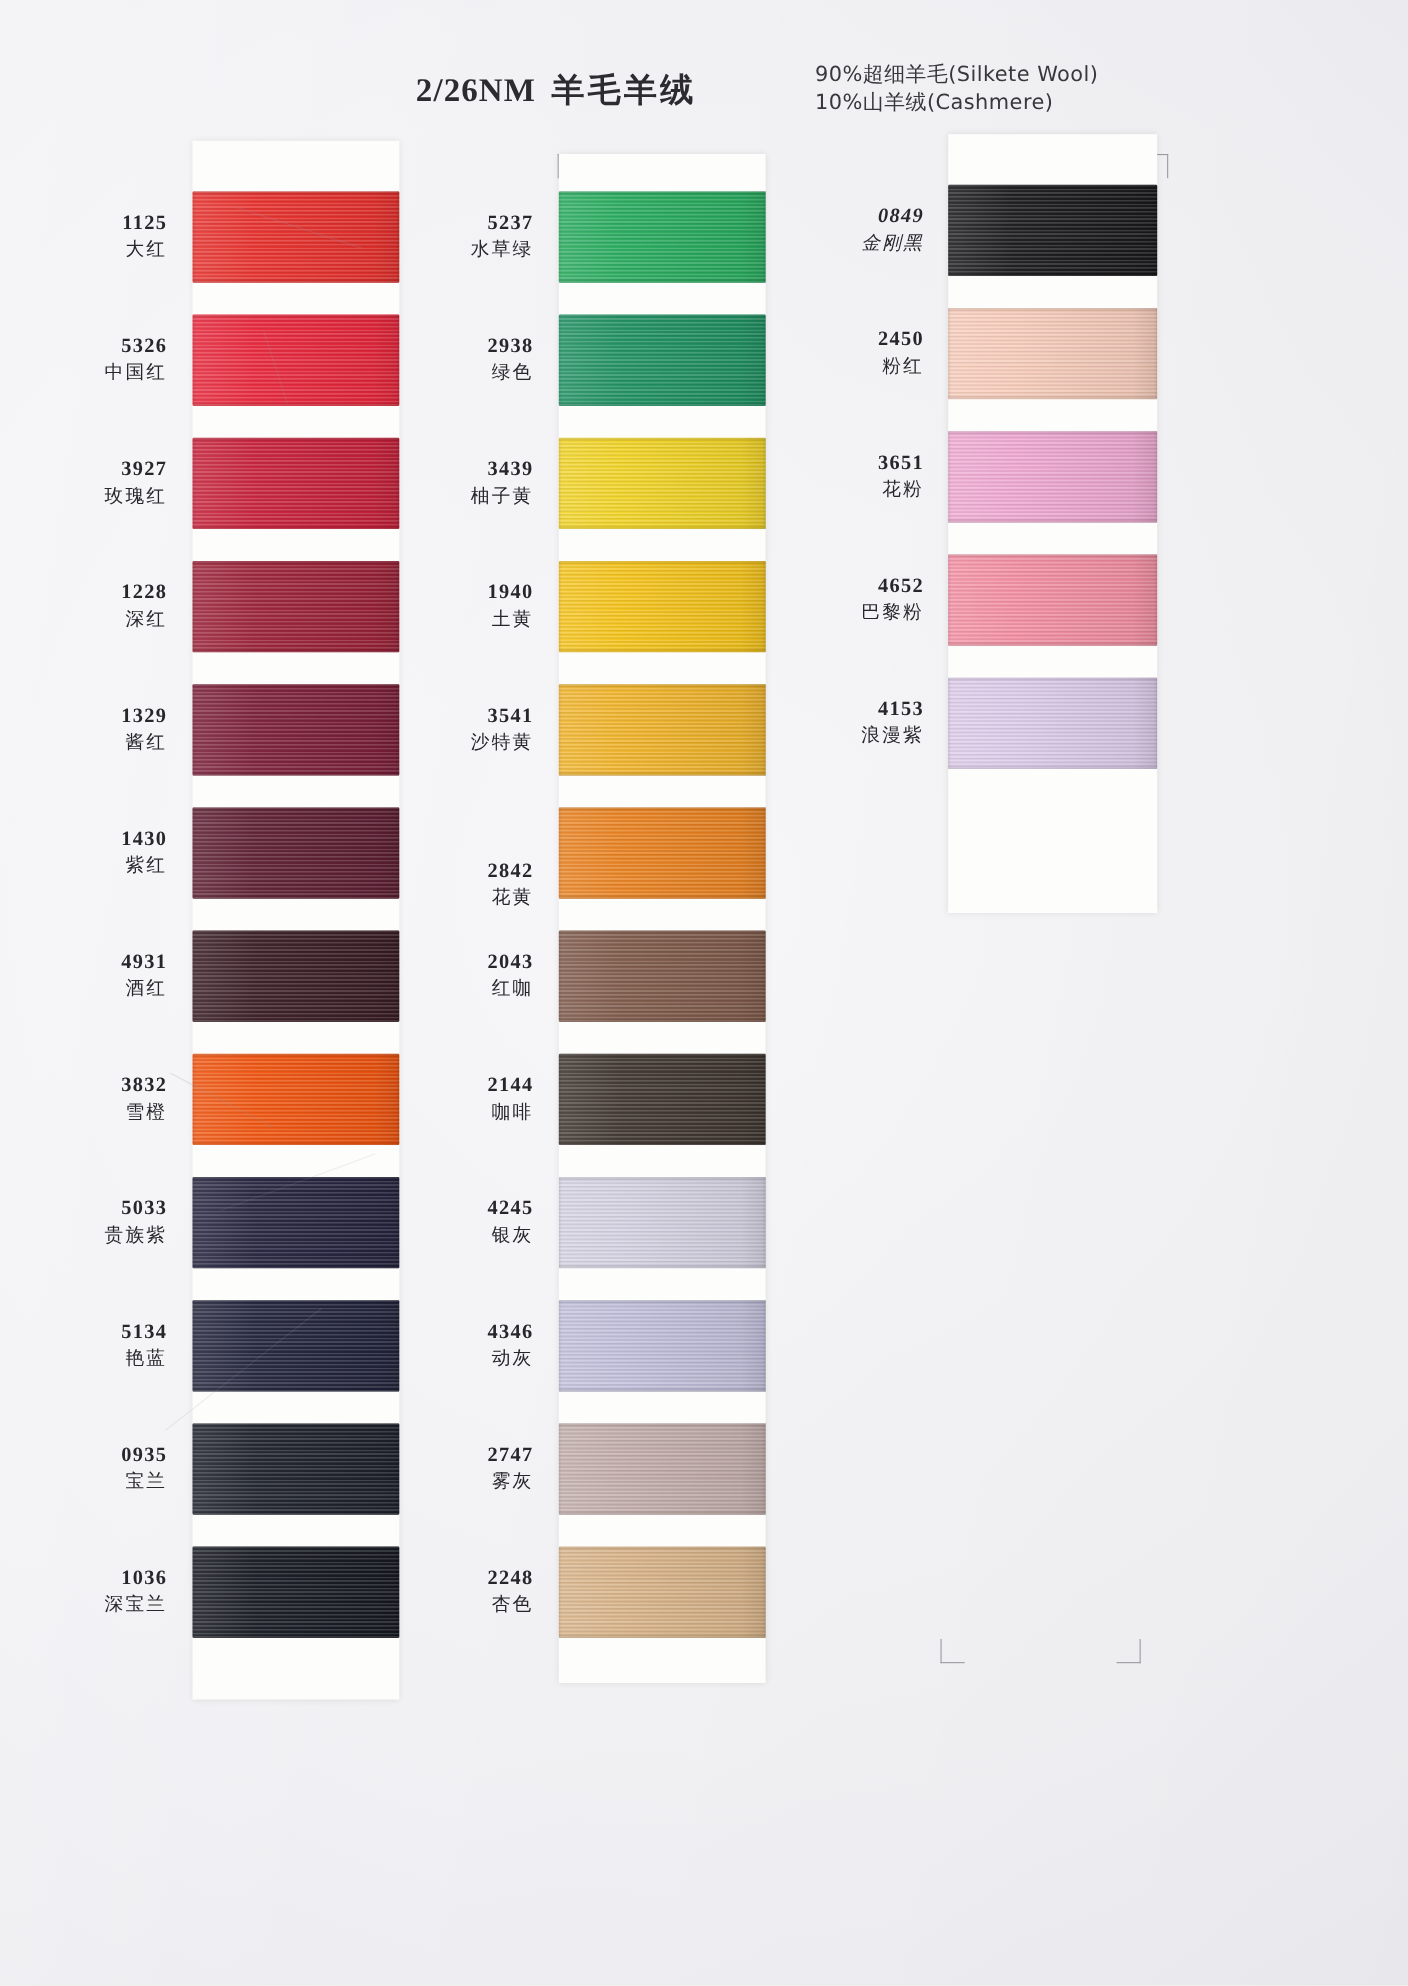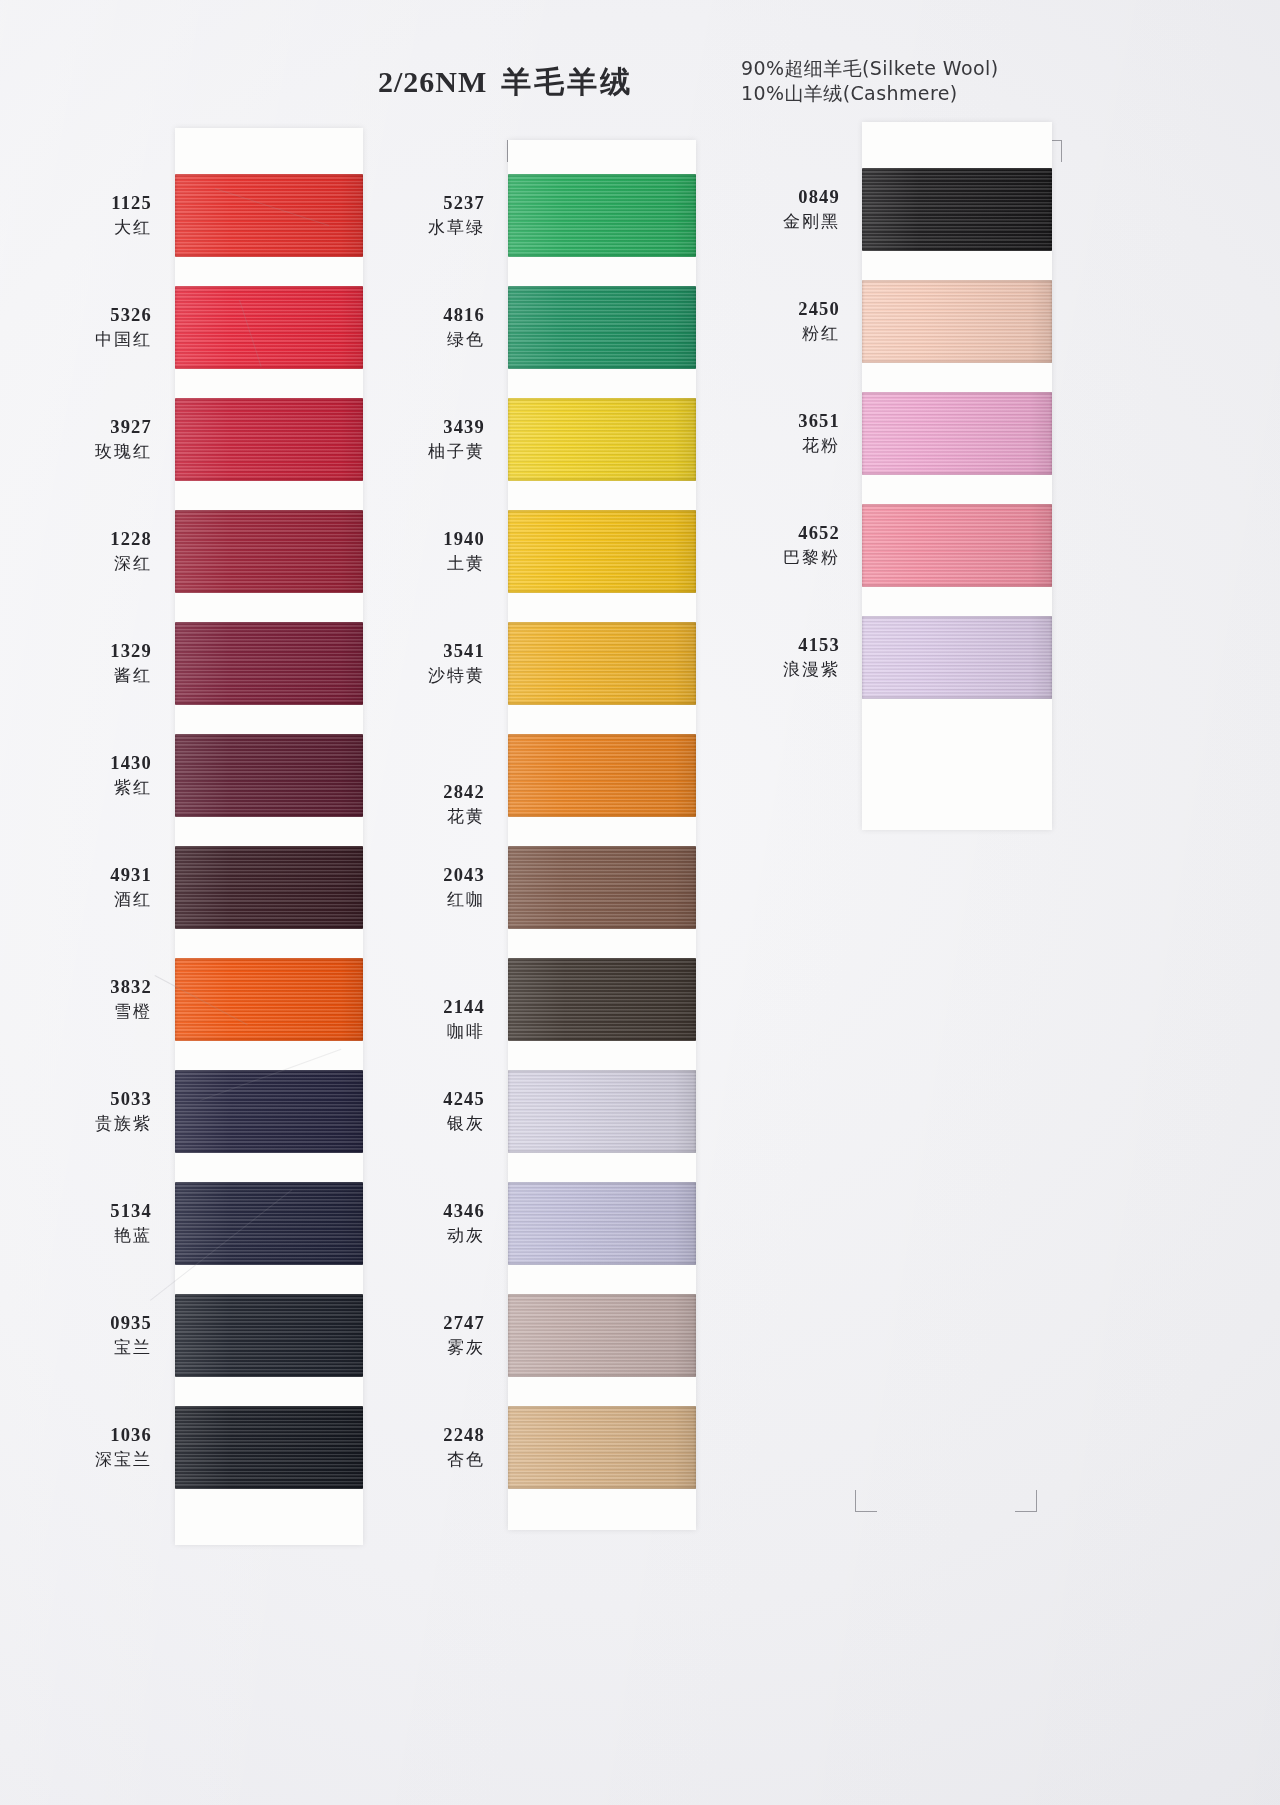--- a/index.html
+++ b/index.html
@@ -286,21 +286,21 @@
       <div class="label right" style="top: 191.5px; left: 335px; width: 150px;">
         <span class="code">5237</span>
         <span class="name">水草绿</span>
       </div>
       <div class="swatch" style="left: 508px; top: 286px; width: 188px; height: 83px; background: rgb(31, 145, 98);">
         <div class="fibres"></div>
         <div class="sheen"></div>
         <div class="edge"></div>
       </div>
       <div class="label right" style="top: 303.5px; left: 335px; width: 150px;">
-        <span class="code">4816</span>
+        <span class="code">2938</span>
         <span class="name">绿色</span>
       </div>
       <div class="swatch" style="left: 508px; top: 398px; width: 188px; height: 83px; background: rgb(242, 212, 38);">
         <div class="fibres"></div>
         <div class="sheen"></div>
         <div class="edge"></div>
       </div>
       <div class="label right" style="top: 415.5px; left: 335px; width: 150px;">
         <span class="code">3439</span>
         <span class="name">柚子黄</span>
@@ -339,21 +339,21 @@
       </div>
       <div class="label right" style="top: 863.5px; left: 335px; width: 150px;">
         <span class="code">2043</span>
         <span class="name">红咖</span>
       </div>
       <div class="swatch" style="left: 508px; top: 958px; width: 188px; height: 83px; background: rgb(63, 54, 48);">
         <div class="fibres"></div>
         <div class="sheen"></div>
         <div class="edge"></div>
       </div>
-      <div class="label right" style="top: 975.5px; left: 335px; width: 150px; margin-top: 20px;">
+      <div class="label right" style="top: 975.5px; left: 335px; width: 150px;">
         <span class="code">2144</span>
         <span class="name">咖啡</span>
       </div>
       <div class="swatch" style="left: 508px; top: 1070px; width: 188px; height: 83px; background: rgb(214, 211, 227);">
         <div class="fibres"></div>
         <div class="sheen"></div>
         <div class="edge"></div>
       </div>
       <div class="label right" style="top: 1087.5px; left: 335px; width: 150px;">
         <span class="code">4245</span>
@@ -387,21 +387,21 @@
         <span class="name">杏色</span>
       </div>
     </div>
     <div class="column" style="left: 0px; top: 0px; width: 1280px; height: 1805px;">
       <div class="card-strip" style="left: 862px; top: 122px; width: 190px; height: 708px;"></div>
       <div class="swatch" style="left: 862px; top: 168px; width: 190px; height: 83px; background: rgb(26, 25, 27);">
         <div class="fibres"></div>
         <div class="sheen"></div>
         <div class="edge"></div>
       </div>
-      <div class="label right" style="top: 185.5px; left: 690px; width: 150px;">
+      <div class="label right" style="top: 185.5px; left: 690px; width: 150px; font-style: italic;">
         <span class="code">0849</span>
         <span class="name">金刚黑</span>
       </div>
       <div class="swatch" style="left: 862px; top: 280px; width: 190px; height: 83px; background: rgb(248, 205, 187);">
         <div class="fibres"></div>
         <div class="sheen"></div>
         <div class="edge"></div>
       </div>
       <div class="label right" style="top: 297.5px; left: 690px; width: 150px;">
         <span class="code">2450</span>

